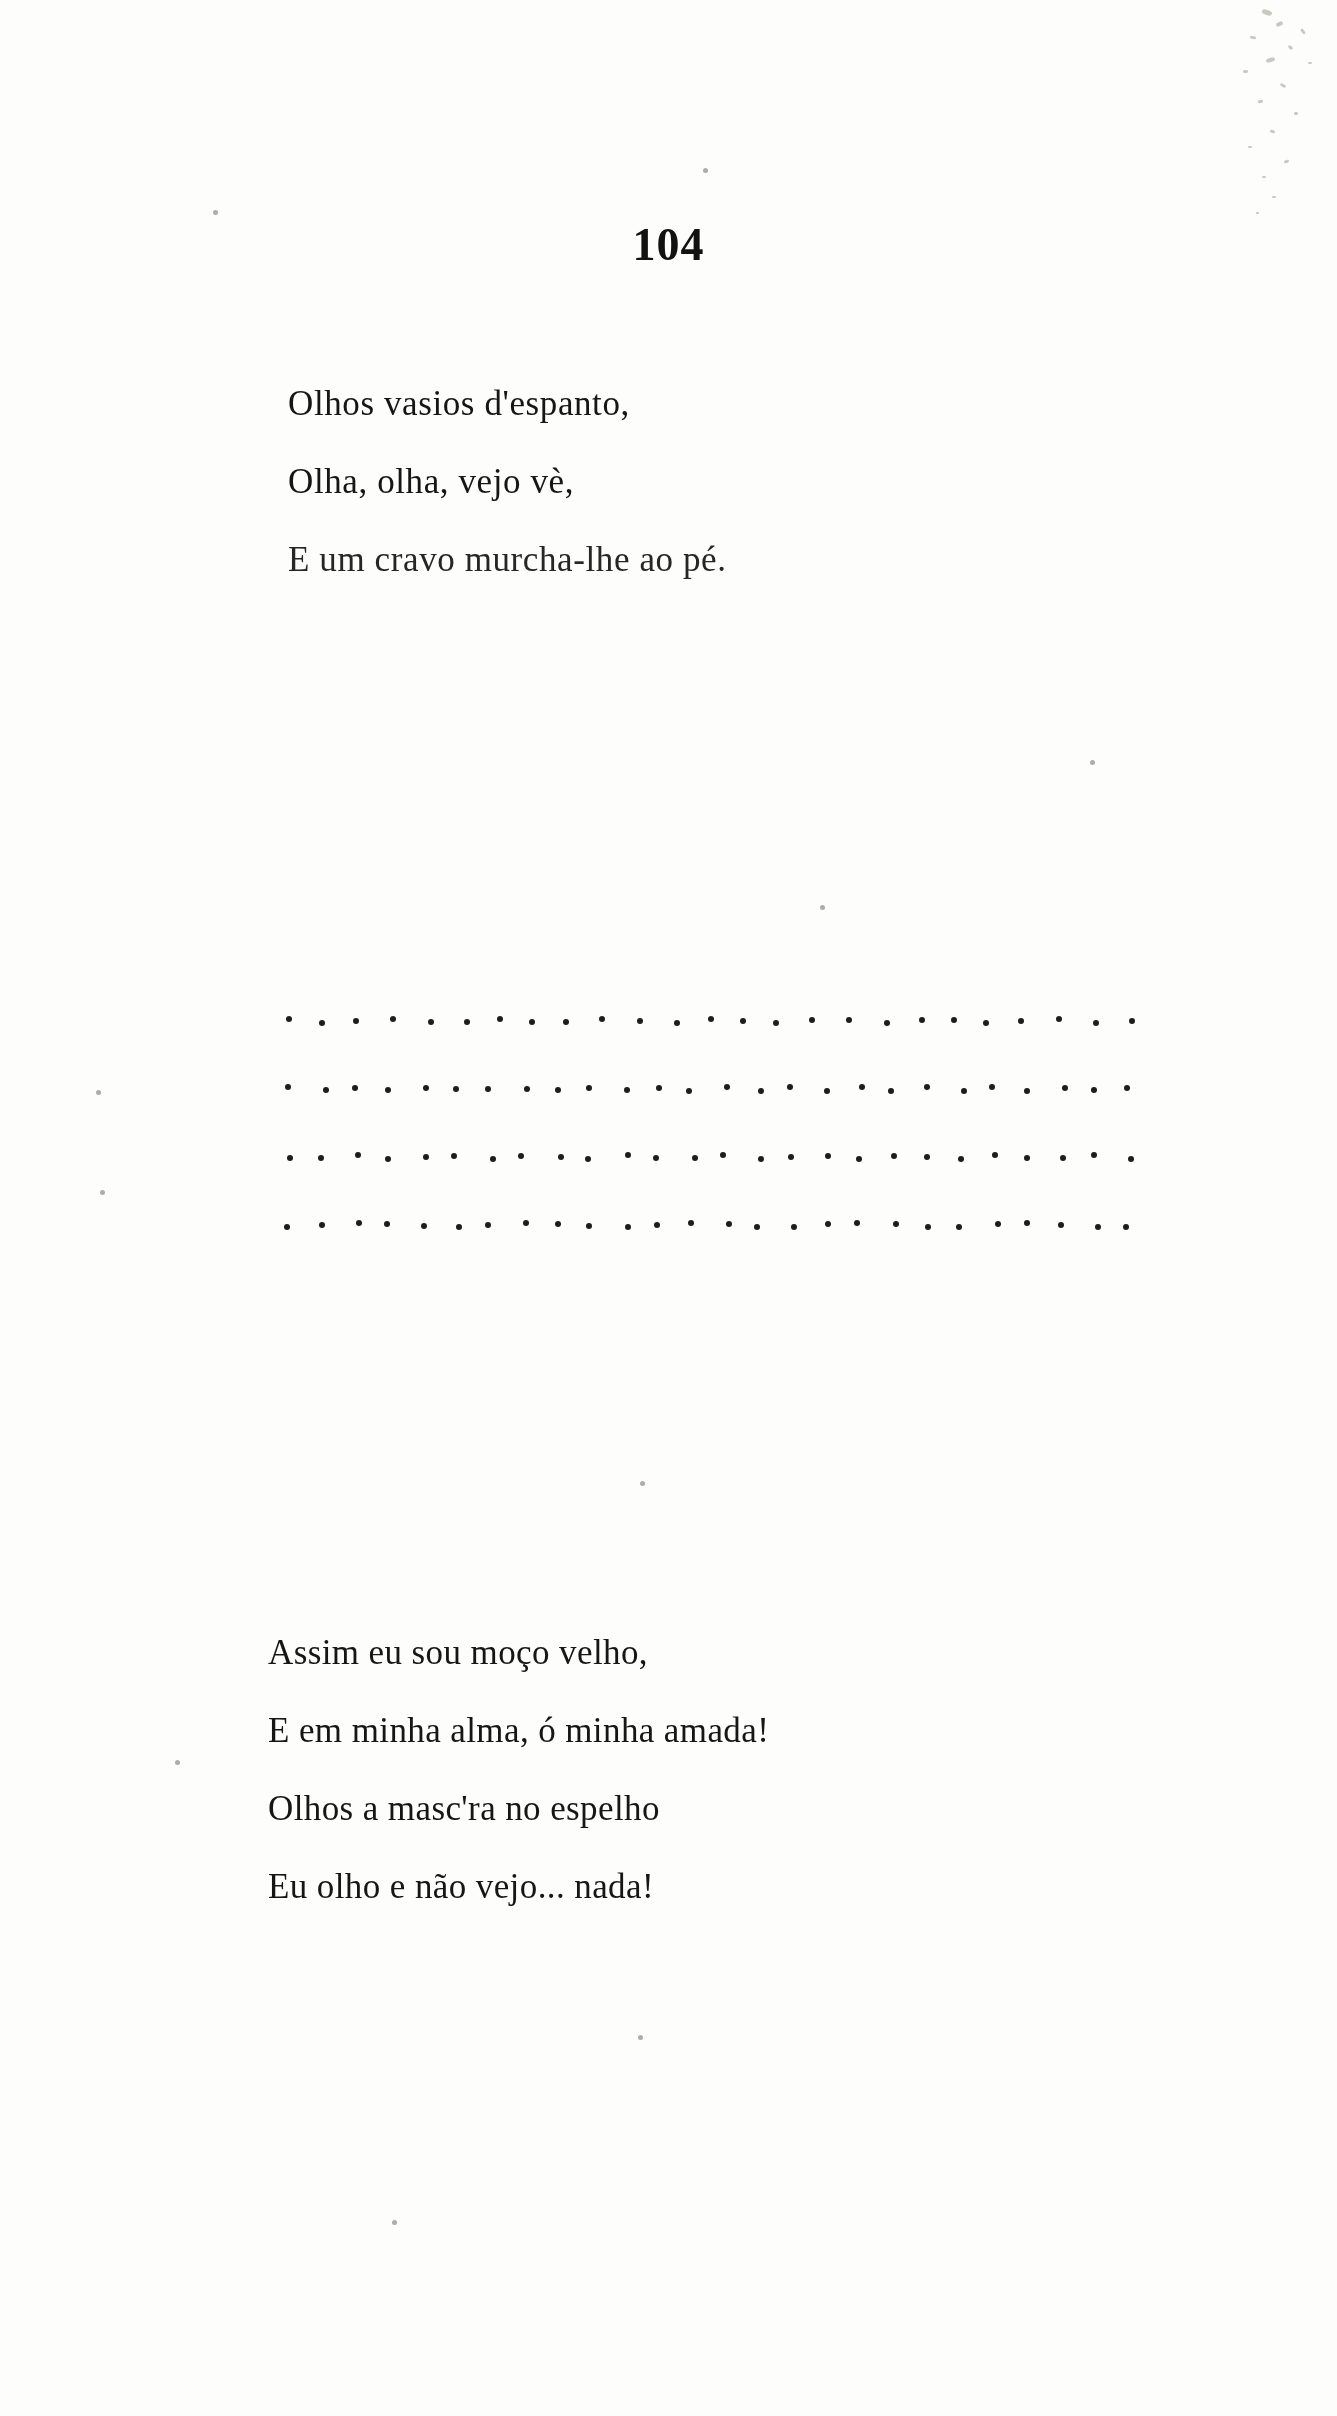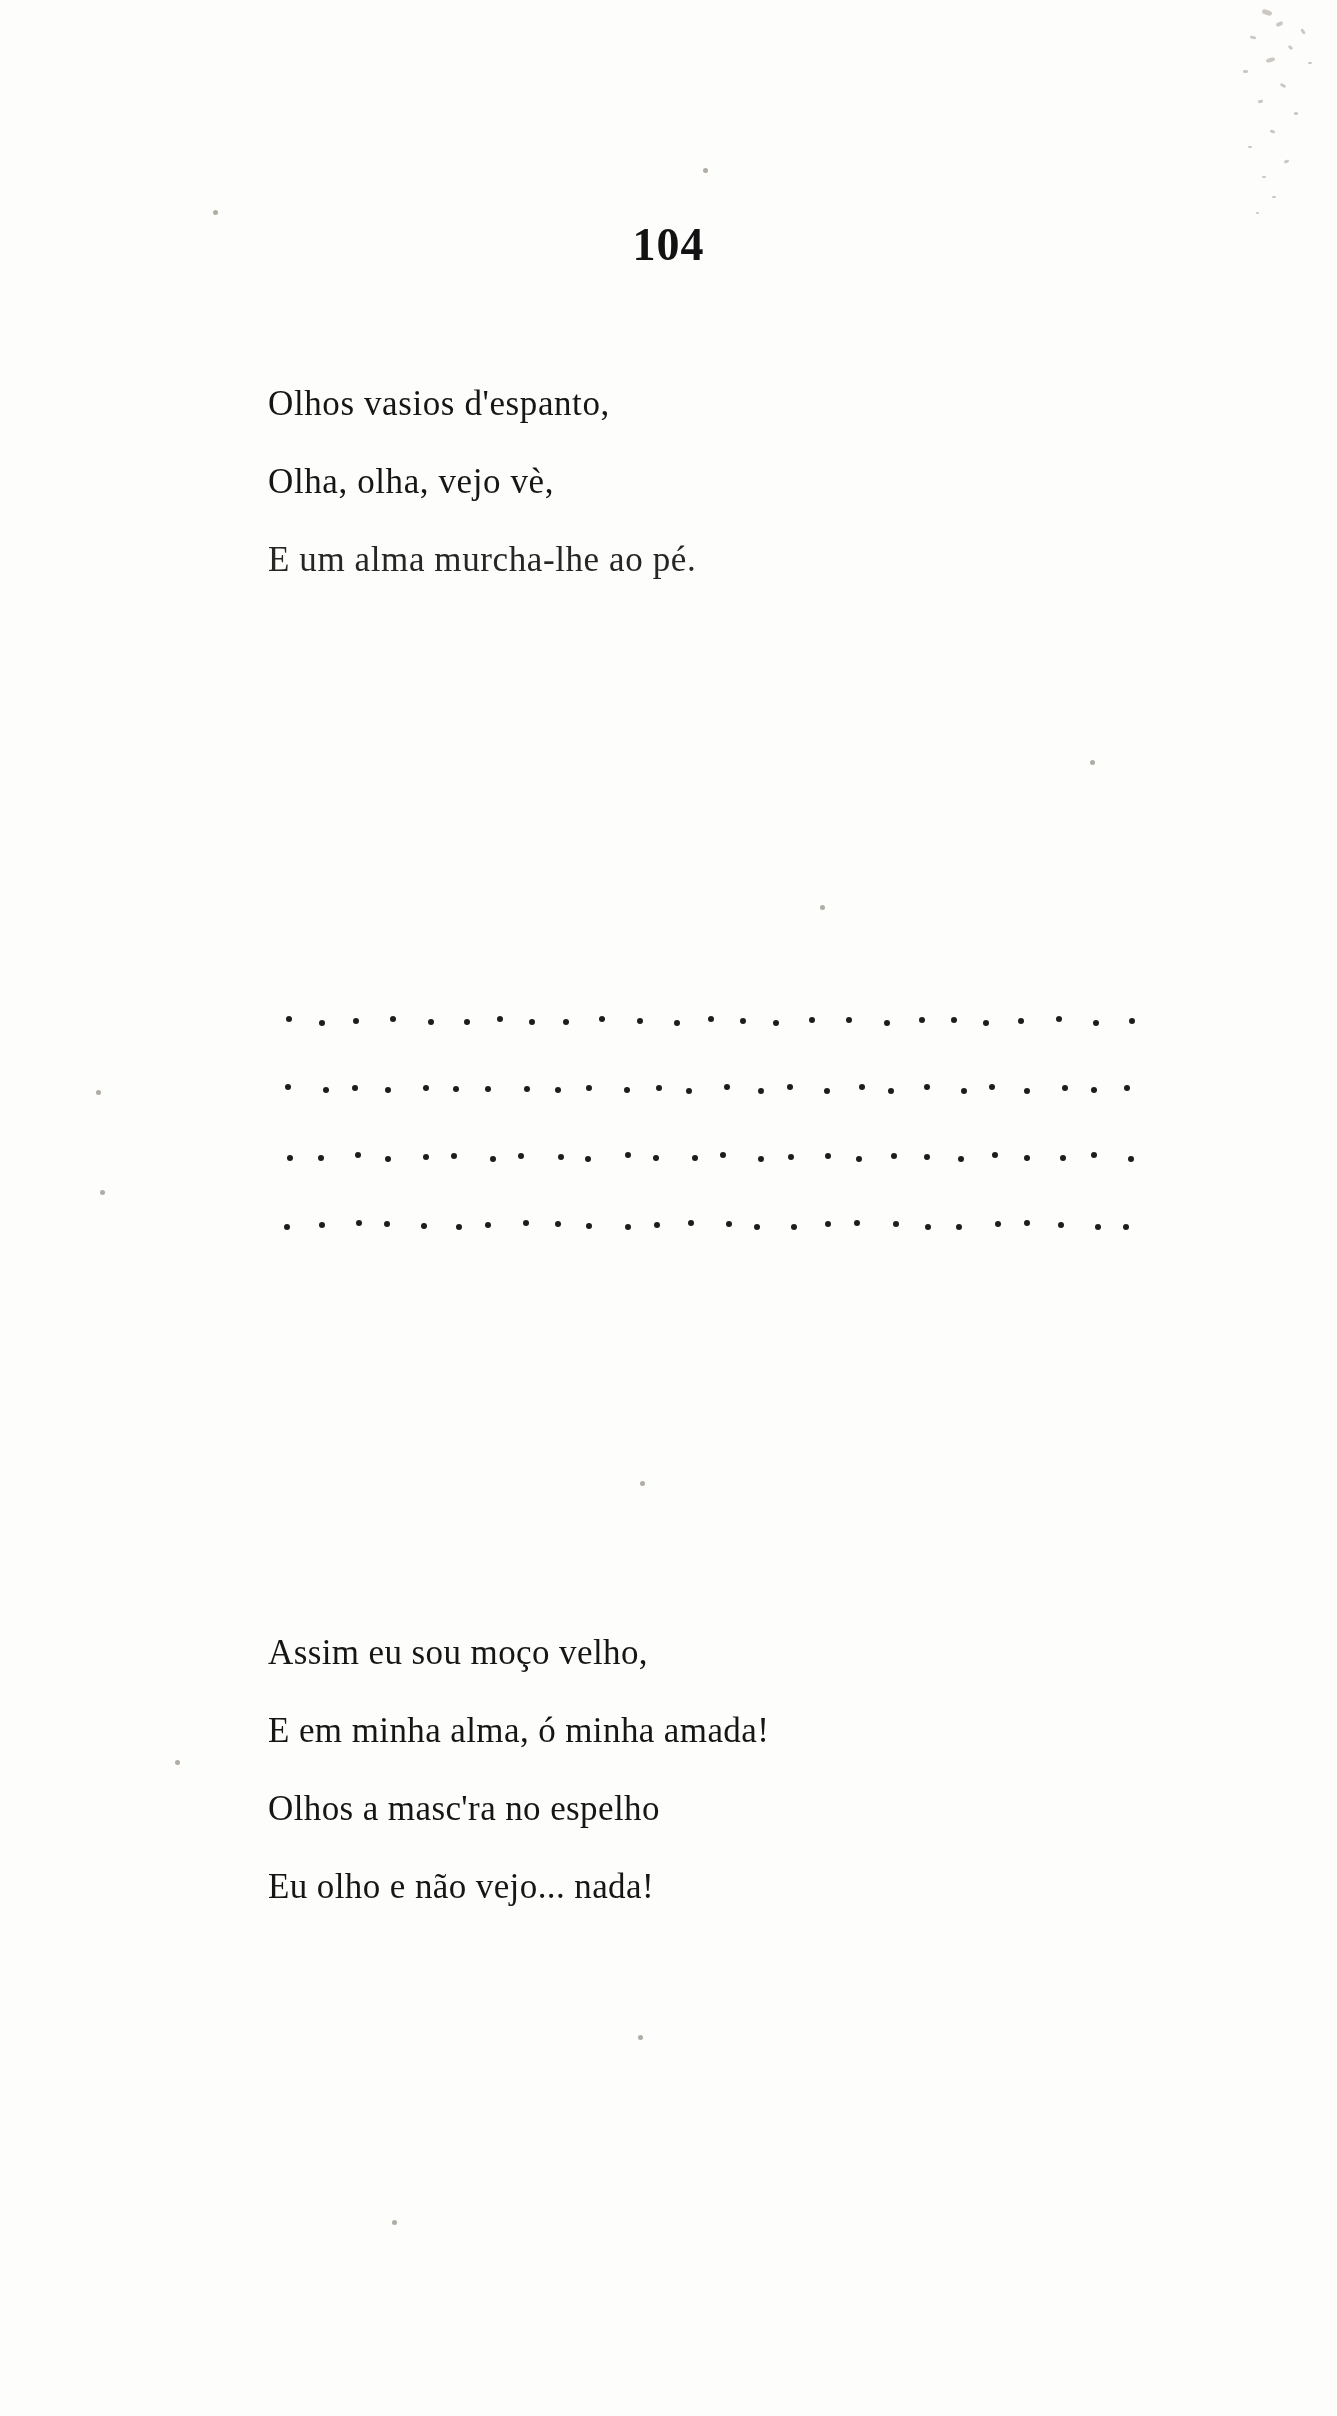--- a/index.html
+++ b/index.html
@@ -50,21 +50,21 @@
   .stanza-one { top: 365px; }
   .stanza-two { top: 1614px; }
 
   .verse {
     font-family: "Liberation Serif", serif;
     font-size: 35px;
     line-height: 78px;
     white-space: pre;
     color: #161616;
   }
-  .stanza-one .verse { letter-spacing: .6px; }
+  .stanza-one .verse { letter-spacing: .6px; margin-left: 20px; }
   .stanza-two .verse { letter-spacing: .4px; font-weight: 500; }
 
   
   .fade-1 { color: #2a2a2a; }
   .fade-2 { color: #262626; }
 
   .ellipsis-block {
     position: absolute;
     left: 286px;
     top: 1000px;
@@ -95,21 +95,21 @@
 </head>
 <body>
 
 <div class="page">
 
   <div class="page-number">104</div>
 
   <div class="stanza stanza-one">
     <div class="verse">Olhos vasios d'espanto,</div>
     <div class="verse">Olha, olha, vejo vè,</div>
-    <div class="verse fade-2">E um alma murcha-lhe ao pé.</div>
+    <div class="verse fade-2">E um cravo murcha-lhe ao pé.</div>
   </div>
 
   <div class="ellipsis-block">
     <div class="dot-row">
         <span class="dot" style="left: 0.42336px; top: 16.154px;"></span>
         <span class="dot" style="left: 32.7296px; top: 19.8565px;"></span>
         <span class="dot" style="left: 67.1232px; top: 18.3008px;"></span>
         <span class="dot" style="left: 104.162px; top: 15.8931px;"></span>
         <span class="dot" style="left: 141.971px; top: 19.4527px;"></span>
         <span class="dot" style="left: 177.968px; top: 18.8978px;"></span>

